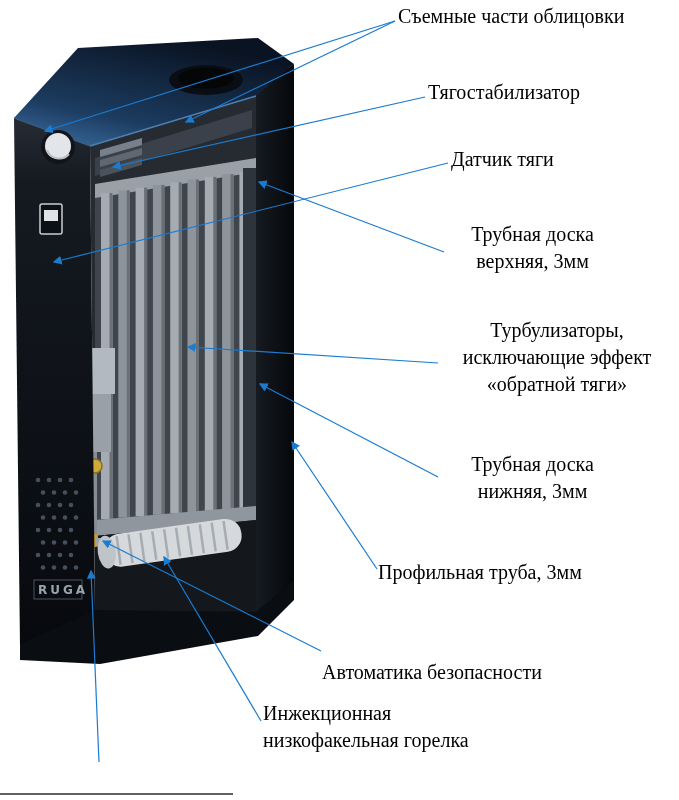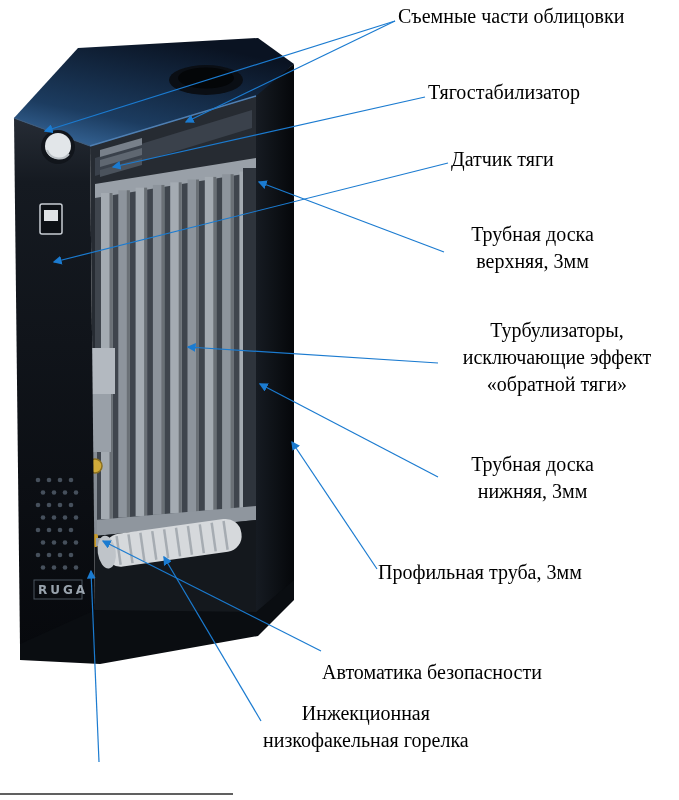--- a/index.html
+++ b/index.html
@@ -19,21 +19,21 @@
     white-space:pre-line;
   }
   .l0{left:398px;top:3px;}
   .l1{left:428px;top:79px;text-align:center;}
   .l2{left:451px;top:146px;}
   .l3{left:440px;top:221px;width:185px;text-align:center;}
   .l4{left:437px;top:317px;width:240px;text-align:center;}
   .l5{left:440px;top:451px;width:185px;text-align:center;}
   .l6{left:378px;top:559px;}
   .l7{left:322px;top:640px;margin-top:19px;}
-  .l8{left:263px;top:700px;text-align:center;}
+  .l8{left:263px;top:700px;}
   .l9{left:35px;top:763px;}
 </style>
 </head>
 <body>
 
 <div class="stage">
 
   <svg id="scene" width="679" height="800" viewBox="0 0 679 800">
     <defs>
       <linearGradient id="gTop" x1="0" y1="1" x2="0.55" y2="0">

